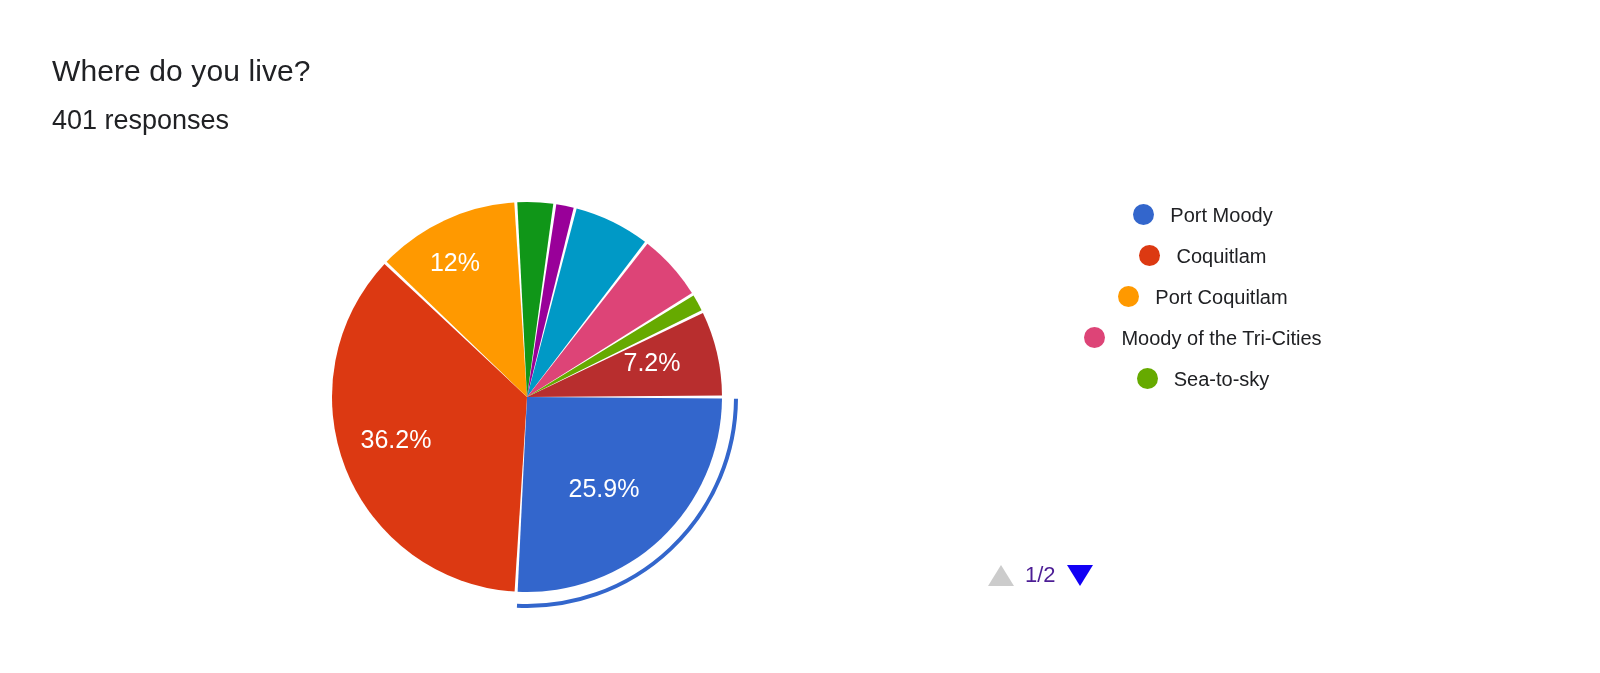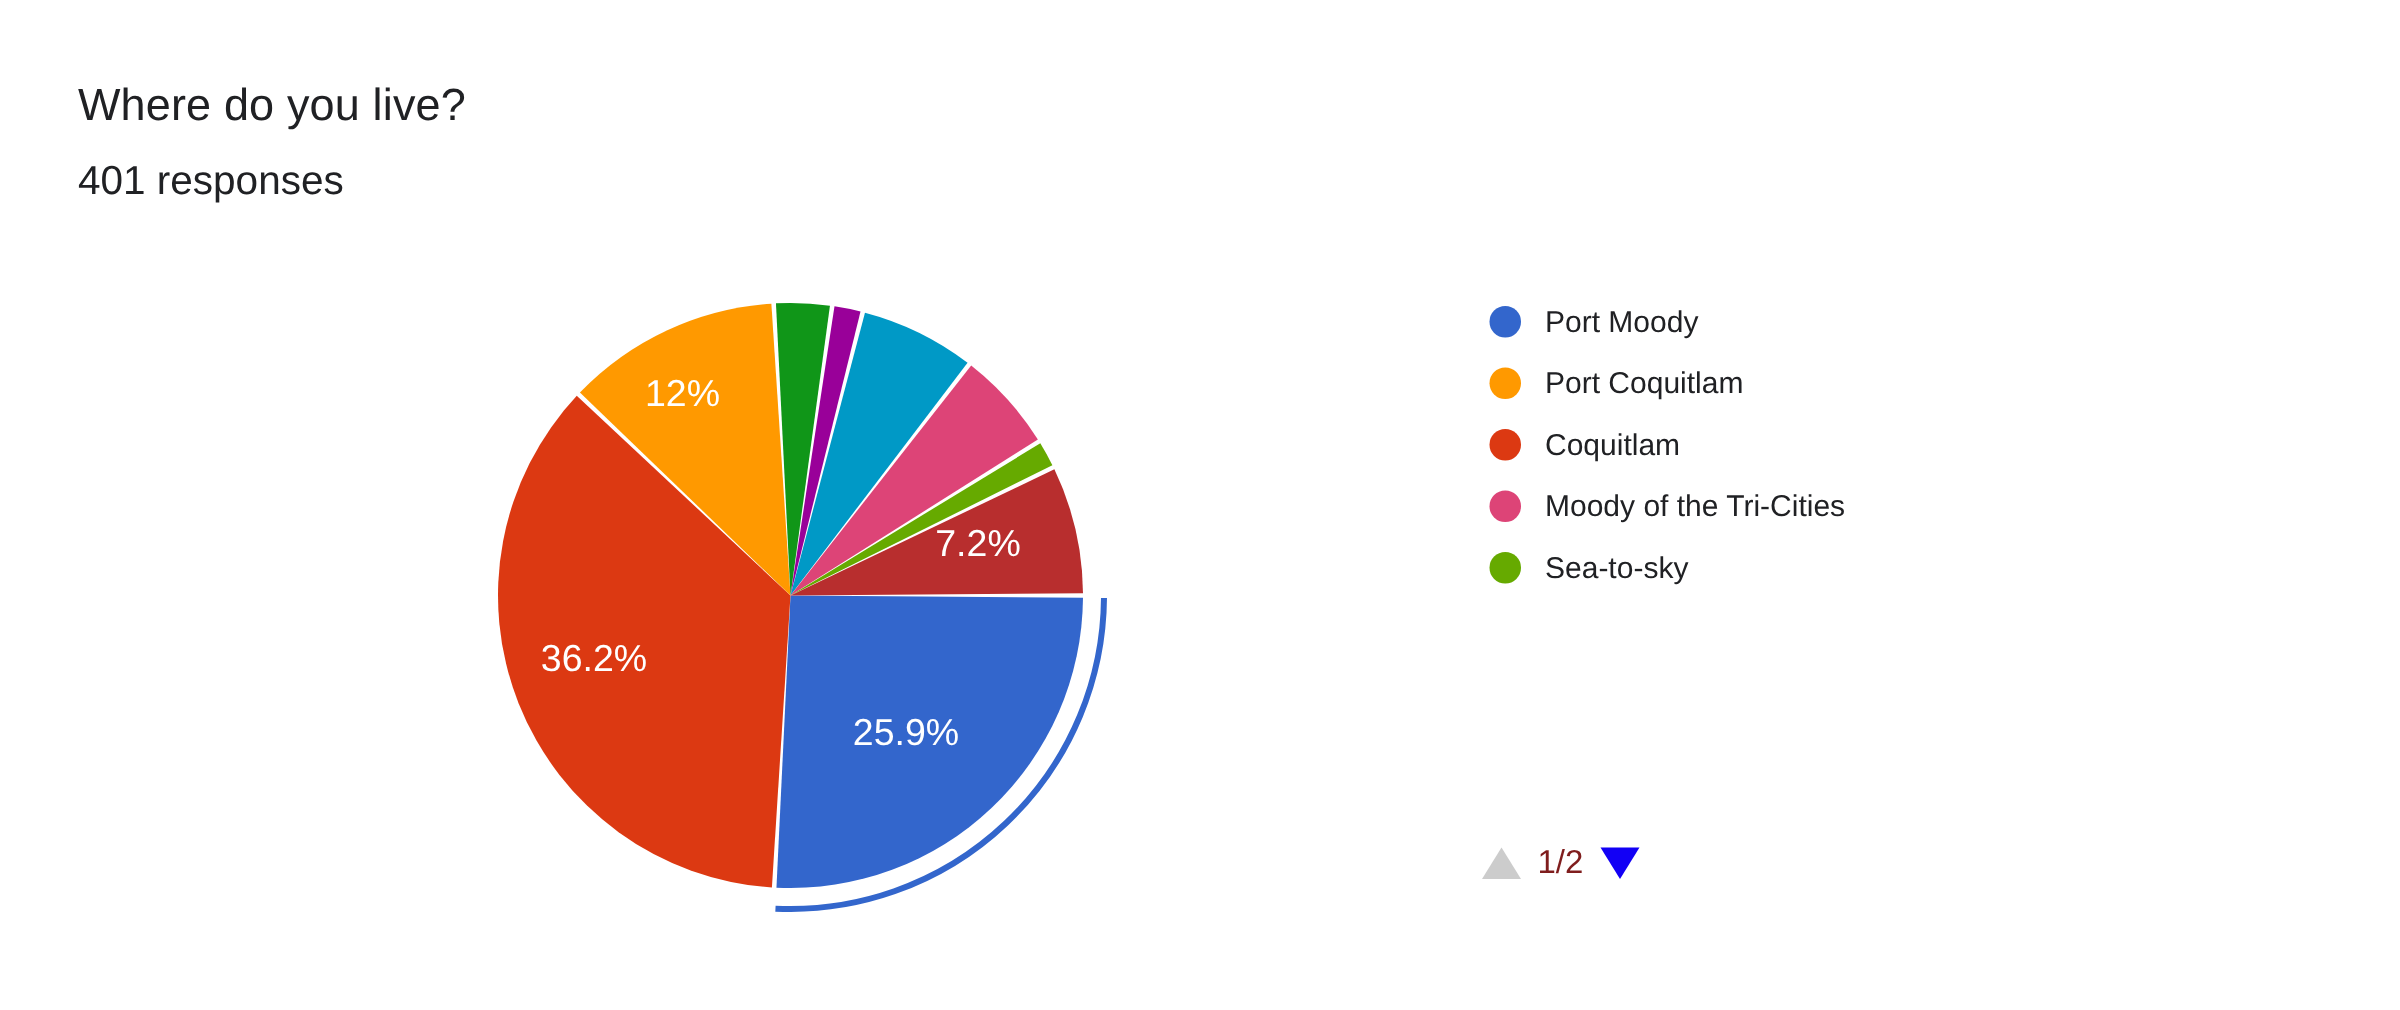--- a/index.html
+++ b/index.html
@@ -71,20 +71,21 @@
   .legend {
     position: absolute;
     left: 993px;
     top: 194px;
     width: 420px;
   }
   .legend-item {
     display: flex;
     align-items: center;
     height: 41px;
+    justify-content: center;
   }
   .legend-swatch {
     width: 21px;
     height: 21px;
     border-radius: 50%;
     flex: 0 0 auto;
   }
   .legend-label {
     margin-left: 16px;
     font-size: 20px;
@@ -150,36 +151,36 @@
         <text class="slice-label" x="652" y="214">7.2%</text>
       </svg>
   </div>
 
   <div class="legend" id="legend">
       <div class="legend-item">
         <span class="legend-swatch" style="background: rgb(51, 102, 204);"></span>
         <span class="legend-label">Port Moody</span>
       </div>
       <div class="legend-item">
+        <span class="legend-swatch" style="background: rgb(220, 57, 18);"></span>
+        <span class="legend-label">Coquitlam</span>
+      </div>
+      <div class="legend-item">
         <span class="legend-swatch" style="background: rgb(255, 153, 0);"></span>
         <span class="legend-label">Port Coquitlam</span>
-      </div>
-      <div class="legend-item">
-        <span class="legend-swatch" style="background: rgb(220, 57, 18);"></span>
-        <span class="legend-label">Coquitlam</span>
       </div>
       <div class="legend-item">
         <span class="legend-swatch" style="background: rgb(221, 68, 119);"></span>
         <span class="legend-label">Moody of the Tri-Cities</span>
       </div>
       <div class="legend-item">
         <span class="legend-swatch" style="background: rgb(102, 170, 0);"></span>
         <span class="legend-label">Sea-to-sky</span>
       </div>
     </div>
 
   <div class="legend-pager">
     <span class="pager-arrow pager-up" id="pager-up" style="border-bottom-color: rgb(204, 204, 204);"></span>
-    <span class="pager-label" id="pager-label" style="color: #7f1d1d;">1/2</span>
+    <span class="pager-label" id="pager-label" style="color: #4c1d95;">1/2</span>
     <span class="pager-arrow pager-down" id="pager-down" style="border-top-color: rgb(18, 0, 245);"></span>
   </div>
 
 </div>
 
 </body></html>

